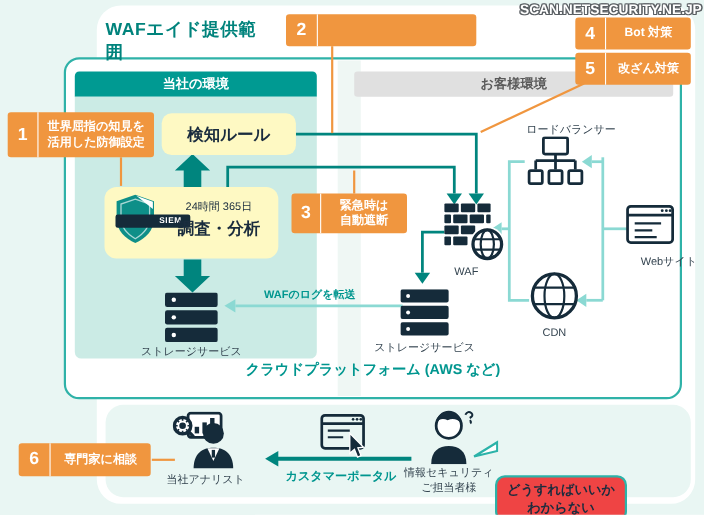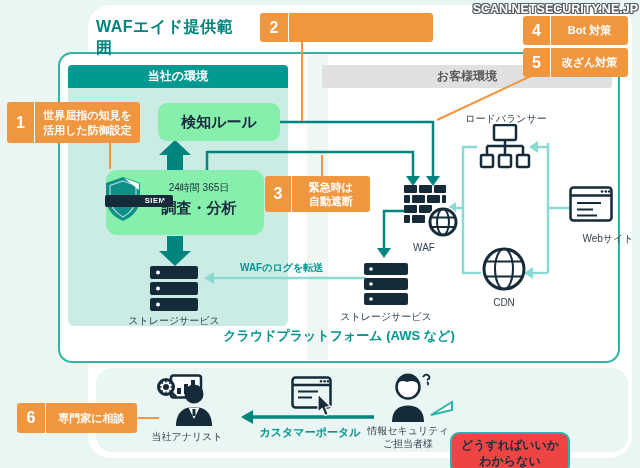--- a/index.html
+++ b/index.html
@@ -10,21 +10,21 @@
   #bottom-band{left:96px;top:368px;width:532px;height:84px;background:#E9F6F3;border-radius:16px;}
   #cloud-rect{left:58px;top:52px;width:562px;height:311px;background:#FFFFFF;border:2.5px solid #2FB2A8;border-radius:14px;box-sizing:border-box;}
   #mid-strip{left:307px;top:55px;width:21px;height:305px;background:#EFF7F4;}
   #title{left:96px;top:17px;width:142px;font-size:16px;font-weight:bold;color:#00837C;letter-spacing:.5px;}
   #watermark{right:2px;top:2px;font-size:12.5px;font-weight:bold;color:#FFFFFF;
     text-shadow:-1px -1px 0 #5a5f63,1px -1px 0 #5a5f63,-1px 1px 0 #5a5f63,1px 1px 0 #5a5f63,0 -1px 0 #5a5f63,0 1px 0 #5a5f63,-1px 0 0 #5a5f63,1px 0 0 #5a5f63;}
   .env-header{height:23px;line-height:23px;text-align:center;font-size:12px;font-weight:bold;}
   #our-env-header{left:68px;top:65px;width:220px;background:#009A92;color:#FFFFFF;border-radius:4px 4px 0 0;}
   #our-env-body{left:68px;top:88px;width:220px;height:238px;background:#CBEBE5;border-radius:0 0 6px 6px;}
   #cust-env-header{left:322px;top:65px;width:290px;background:#E0E0E0;color:#5A5A5A;border-radius:3px;}
-  .white-box{background:#86efac;border-radius:9px;display:flex;align-items:center;justify-content:center;margin-left:11px;}
+  .white-box{background:#fef9c3;border-radius:9px;display:flex;align-items:center;justify-content:center;}
   #detect-box{left:147px;top:103px;width:122px;height:38px;font-size:15px;font-weight:bold;color:#1A2C3E;}
   #siem-box{left:95px;top:170px;width:158px;height:65px;border-radius:11px;}
   #siem-text{left:148px;top:181px;width:102px;text-align:center;}
   #siem-text .l1{font-size:10px;color:#1A2C3E;}
   #siem-text .l2{font-size:15px;font-weight:bold;color:#1A2C3E;margin-top:4px;}
   #siem-band{left:105px;top:195px;width:36px;height:12px;background:#152B3A;border-radius:2px;color:#fff;font-size:7.5px;font-weight:bold;text-align:center;line-height:12px;letter-spacing:.5px;padding-left:32px;}
   .icon-label{font-size:10px;color:#33434F;text-align:center;white-space:pre-line;line-height:1.3;}
   .callout{display:flex;align-items:stretch;background:#F0963F;border-radius:3px;color:#fff;}
   .callout .num{display:flex;align-items:center;justify-content:center;font-size:16px;font-weight:bold;border-right:1.5px solid #fff;}
   .callout .lbl{flex:1;display:flex;align-items:center;justify-content:center;font-size:11px;font-weight:bold;white-space:pre-line;text-align:center;line-height:1.3;}
@@ -111,21 +111,21 @@
         <rect x="0" y="32" width="48" height="13" rx="2"></rect>
     </g>
     <g fill="#FFFFFF">
         <circle cx="8" cy="6.5" r="2"></circle>
         <circle cx="8" cy="22.5" r="2"></circle>
         <circle cx="8" cy="38.5" r="2"></circle>
       </g>
   </svg>
   <div class="abs icon-label" style="left:114px;top:314px;width:120px;">ストレージサービス</div>
 
-  <div class="abs icon-label" style="left:456px;top:112px;width:100px;">ロードバランサー</div>
+  <div class="abs icon-label" style="left:469px;top:112px;width:100px;">ロードバランサー</div>
   <svg class="abs" style="left:477px;top:124px;" width="56" height="46" viewBox="0 0 56 46">
     <g stroke="#152B3A" stroke-width="2.5" fill="none">
       <rect x="17" y="1" width="22" height="15" rx="1.5"></rect>
       <path d="M28,16 V22 M10,22 H46 M10,22 V30 M28,22 V30 M46,22 V30"></path>
       <rect x="4" y="31" width="12" height="12" rx="1.5"></rect>
       <rect x="22" y="31" width="12" height="12" rx="1.5"></rect>
       <rect x="40" y="31" width="12" height="12" rx="1.5"></rect>
     </g>
   </svg>
   <svg class="abs" style="left:402px;top:183px;" width="58" height="56" viewBox="0 0 58 56">

